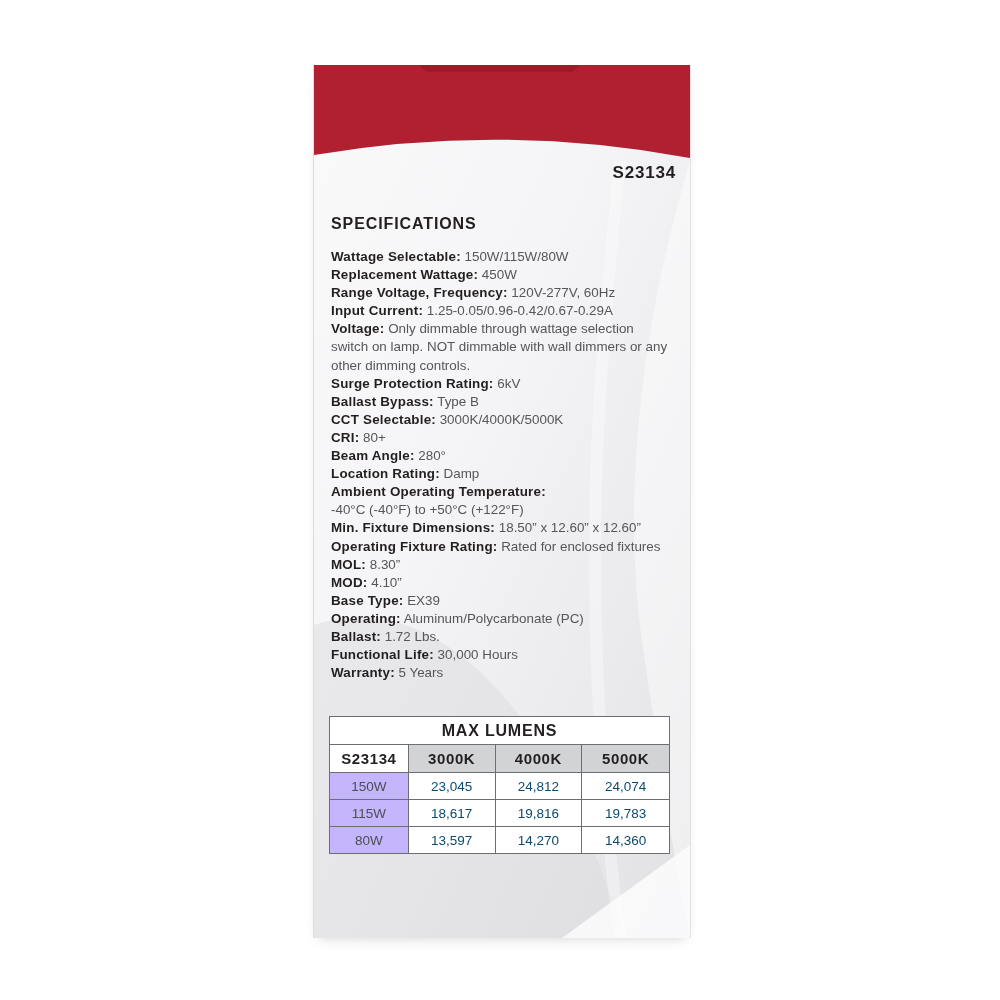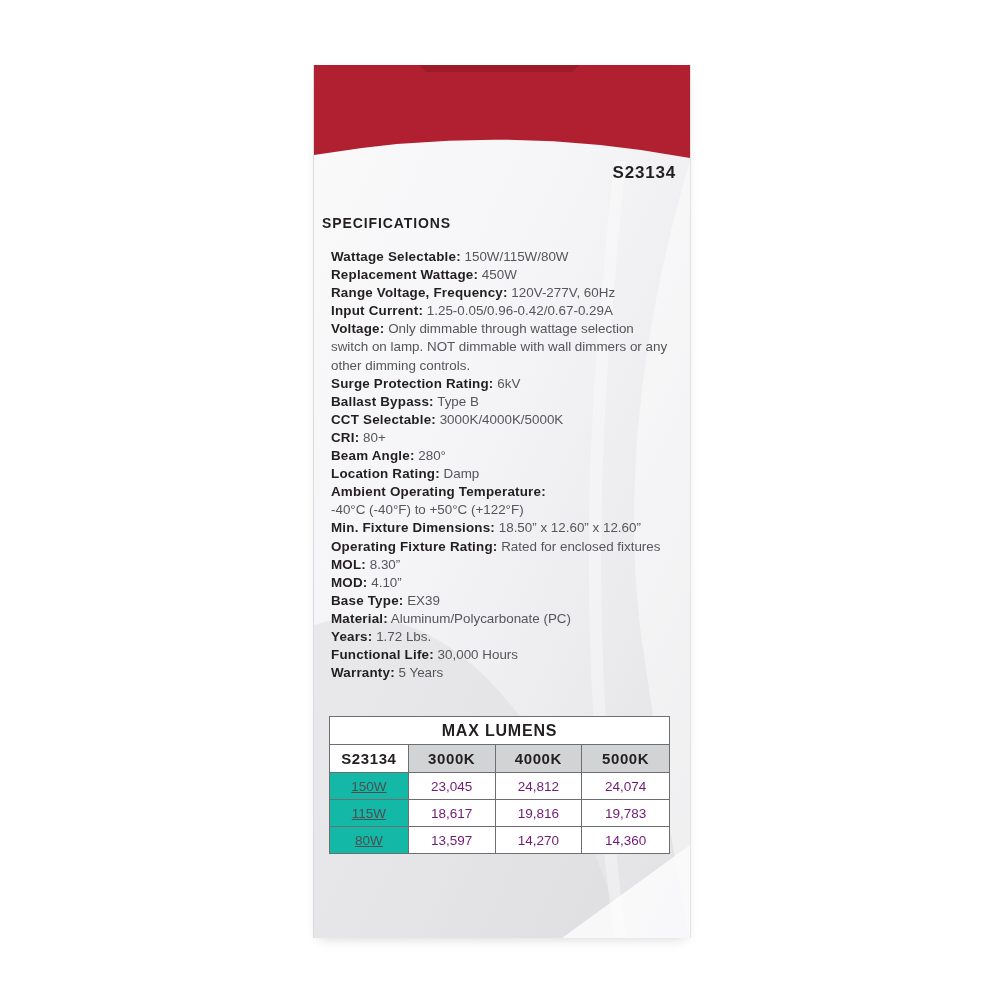--- a/index.html
+++ b/index.html
@@ -47,22 +47,22 @@
     right: 14px;
     font-size: 17px;
     font-weight: 700;
     letter-spacing: 0.8px;
     color: #231f20;
   }
   
   .spec-title {
     position: absolute;
     top: 150px;
-    left: 8px;
-    font-size: 14px;
+    left: 17px;
+    font-size: 16px;
     font-weight: 700;
     letter-spacing: 0.9px;
     color: #231f20;
   }
   .spec-list {
     position: absolute;
     top: 183px;
     left: 17px;
     width: 340px;
     font-size: 13.4px;
@@ -85,42 +85,42 @@
     width: 341px;
     border-collapse: collapse;
     background: #ffffff;
   }
   .lumens-table td {
     border: 1.5px solid #6d6e71;
     text-align: center;
     vertical-align: middle;
     height: 26px;
     padding: 0;
-    color: #701a75;
+    color: #0c4a6e;
     font-size: 13.5px;
   }
   .lumens-table td.t-title {
     font-size: 16px;
     font-weight: 700;
     letter-spacing: 0.8px;
     color: #231f20;
     background: #ffffff;
     height: 27px;
     border-radius: 14px;
   }
   .lumens-table td.t-head {
     font-size: 15px;
     font-weight: 700;
     letter-spacing: 0.6px;
     color: #231f20;
     background: #d2d3d5;
     height: 27px;
   }
   .lumens-table td.t-head.first { background: #ffffff; }
-  .lumens-table td.t-watt { background: #14b8a6; color: #4d4e52; text-decoration: underline; }
+  .lumens-table td.t-watt { background: #c4b5fd; color: #4d4e52; }
   .lumens-table col.c1 { width: 79px; }
   .lumens-table col.c2 { width: 87px; }
   .lumens-table col.c3 { width: 87px; }
   .lumens-table col.c4 { width: 88px; }
 </style>
 </head>
 <body>
 
 <div class="canvas">
   <div class="panel">
@@ -152,22 +152,22 @@
         <div class="spec-row"><span class="spec-label">CCT Selectable:</span><span class="spec-value"> 3000K/4000K/5000K</span></div>
         <div class="spec-row"><span class="spec-label">CRI:</span><span class="spec-value"> 80+</span></div>
         <div class="spec-row"><span class="spec-label">Beam Angle:</span><span class="spec-value"> 280°</span></div>
         <div class="spec-row"><span class="spec-label">Location Rating:</span><span class="spec-value"> Damp</span></div>
         <div class="spec-row"><span class="spec-label">Ambient Operating Temperature:</span><br><span class="spec-value">-40°C (-40°F) to +50°C (+122°F)</span></div>
         <div class="spec-row"><span class="spec-label">Min. Fixture Dimensions:</span><span class="spec-value"> 18.50” x 12.60” x 12.60”</span></div>
         <div class="spec-row"><span class="spec-label">Operating Fixture Rating:</span><span class="spec-value"> Rated for enclosed fixtures</span></div>
         <div class="spec-row"><span class="spec-label">MOL:</span><span class="spec-value"> 8.30”</span></div>
         <div class="spec-row"><span class="spec-label">MOD:</span><span class="spec-value"> 4.10”</span></div>
         <div class="spec-row"><span class="spec-label">Base Type:</span><span class="spec-value"> EX39</span></div>
-        <div class="spec-row"><span class="spec-label">Material:</span><span class="spec-value"> Aluminum/Polycarbonate (PC)</span></div>
-        <div class="spec-row"><span class="spec-label">Years:</span><span class="spec-value"> 1.72 Lbs.</span></div>
+        <div class="spec-row"><span class="spec-label">Operating:</span><span class="spec-value"> Aluminum/Polycarbonate (PC)</span></div>
+        <div class="spec-row"><span class="spec-label">Ballast:</span><span class="spec-value"> 1.72 Lbs.</span></div>
         <div class="spec-row"><span class="spec-label">Functional Life:</span><span class="spec-value"> 30,000 Hours</span></div>
         <div class="spec-row"><span class="spec-label">Warranty:</span><span class="spec-value"> 5 Years</span></div>
       </div>
 
     <table class="lumens-table">
       <colgroup>
         <col class="c1">
           <col class="c2">
           <col class="c3">
           <col class="c4">

